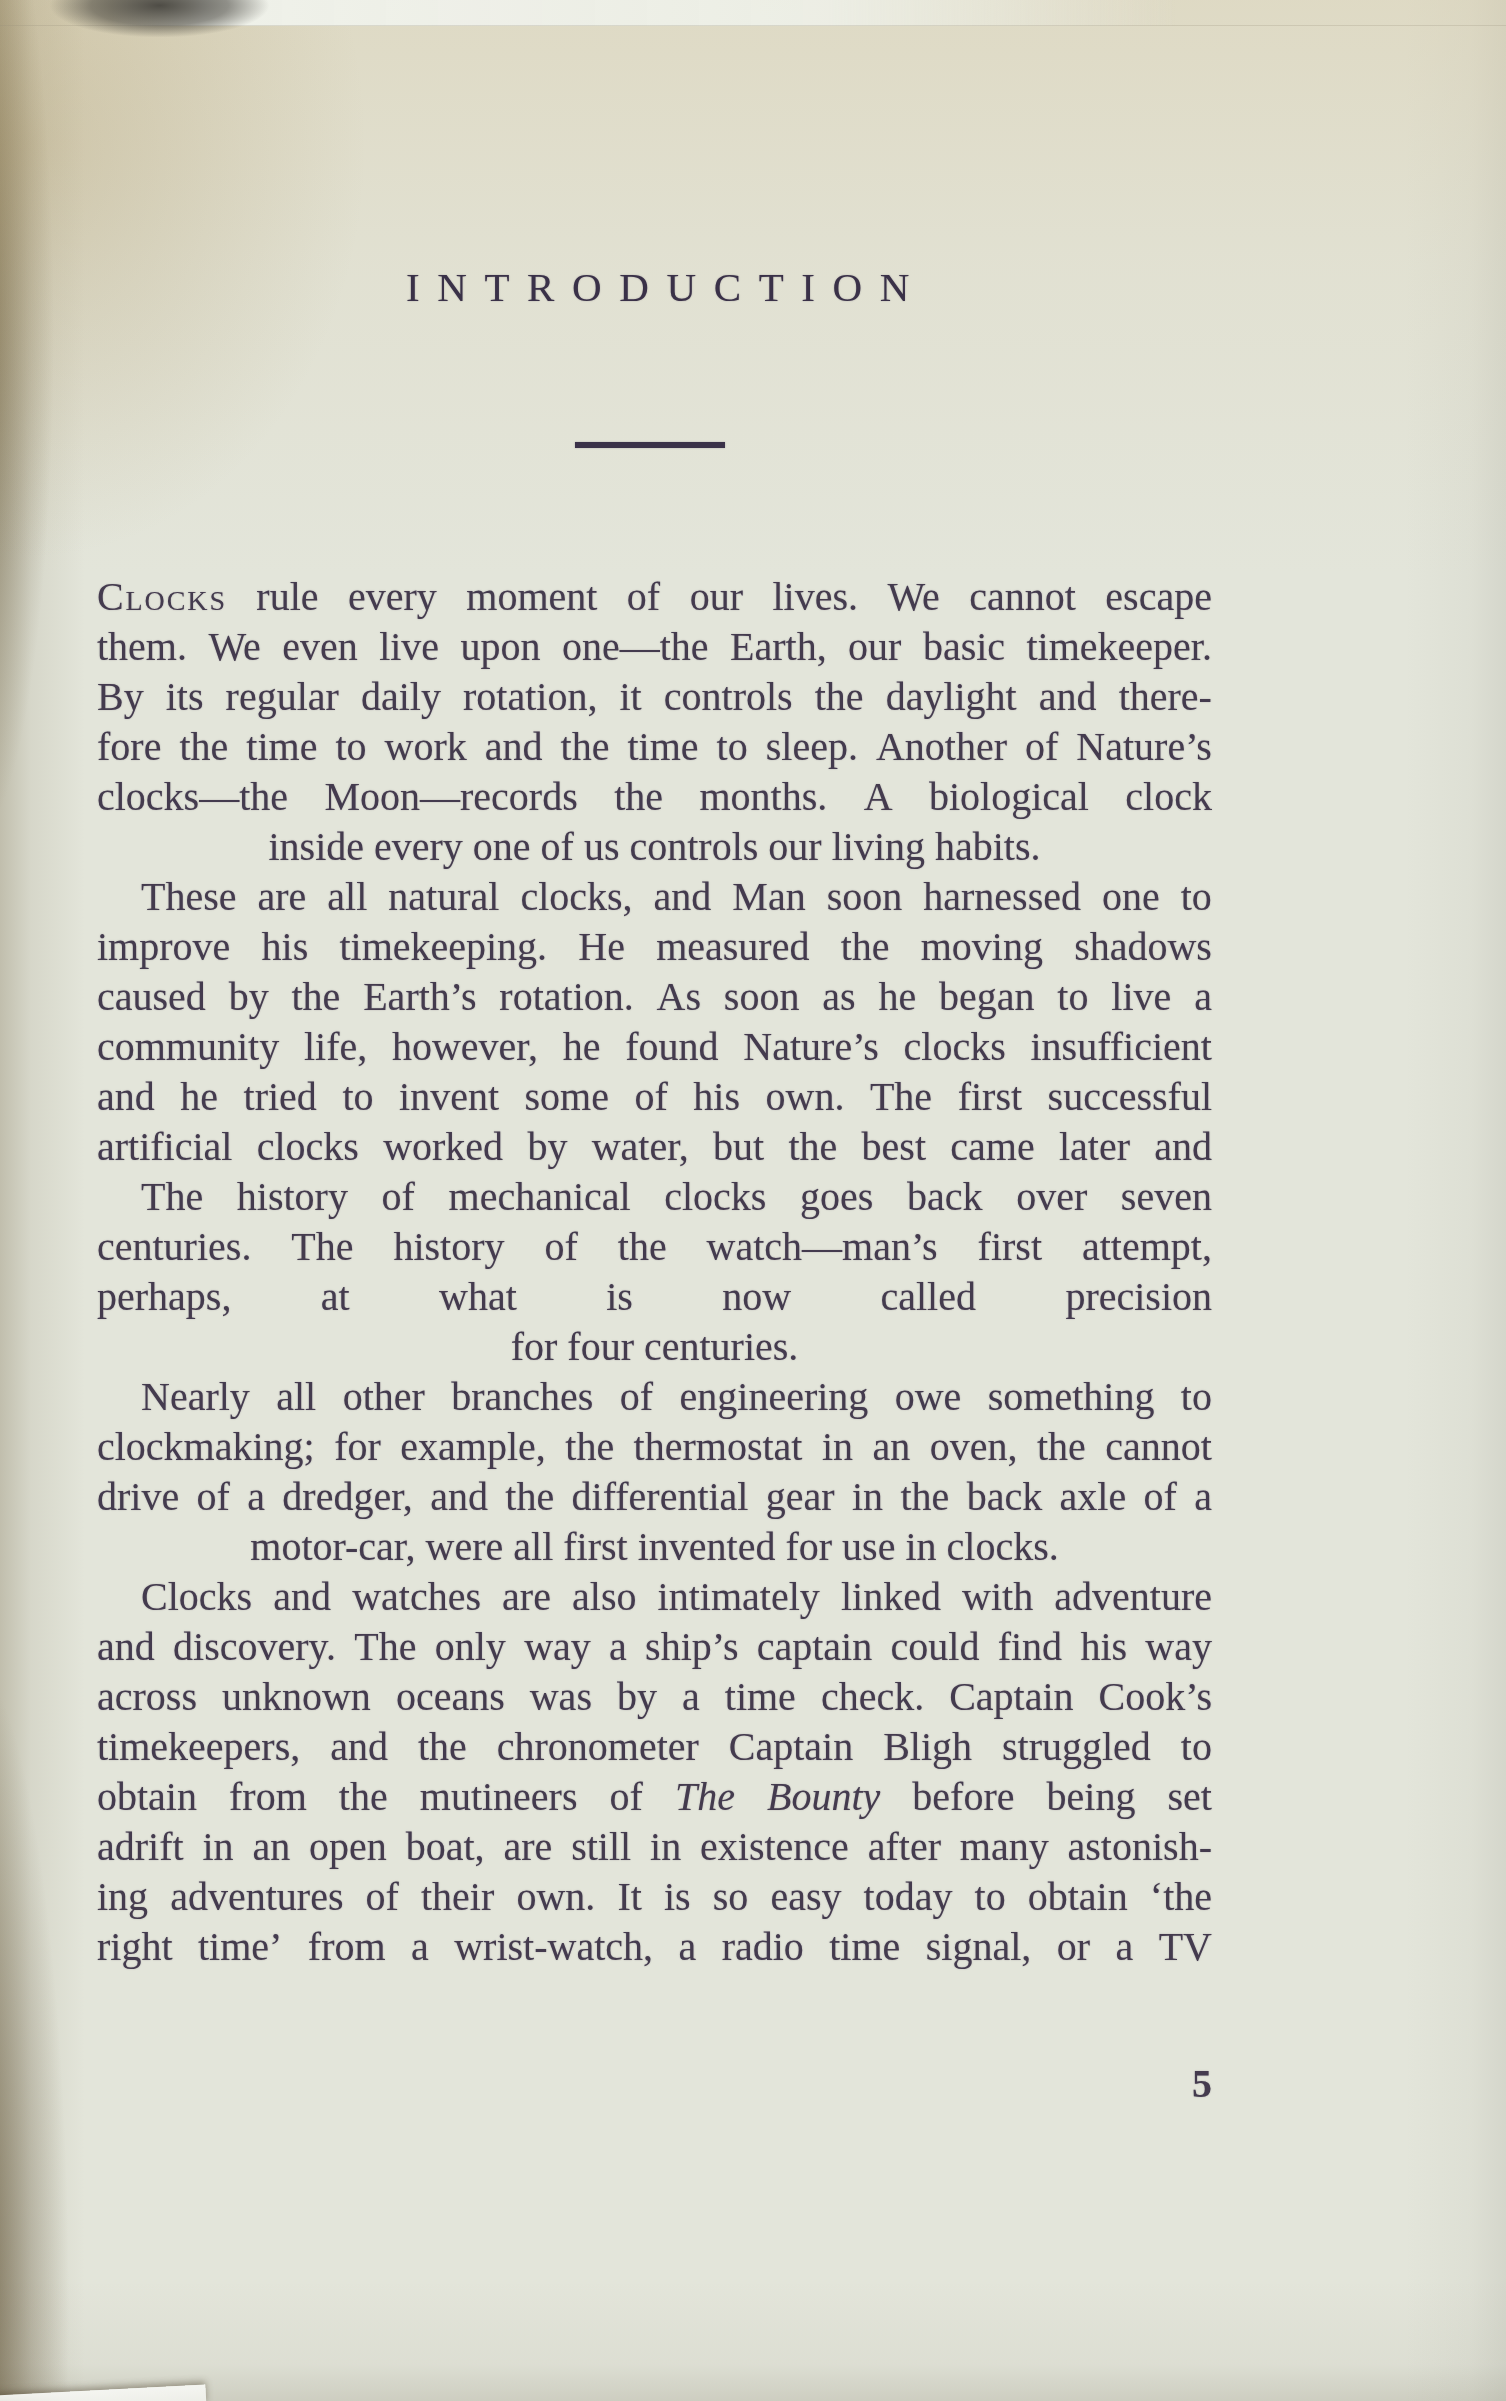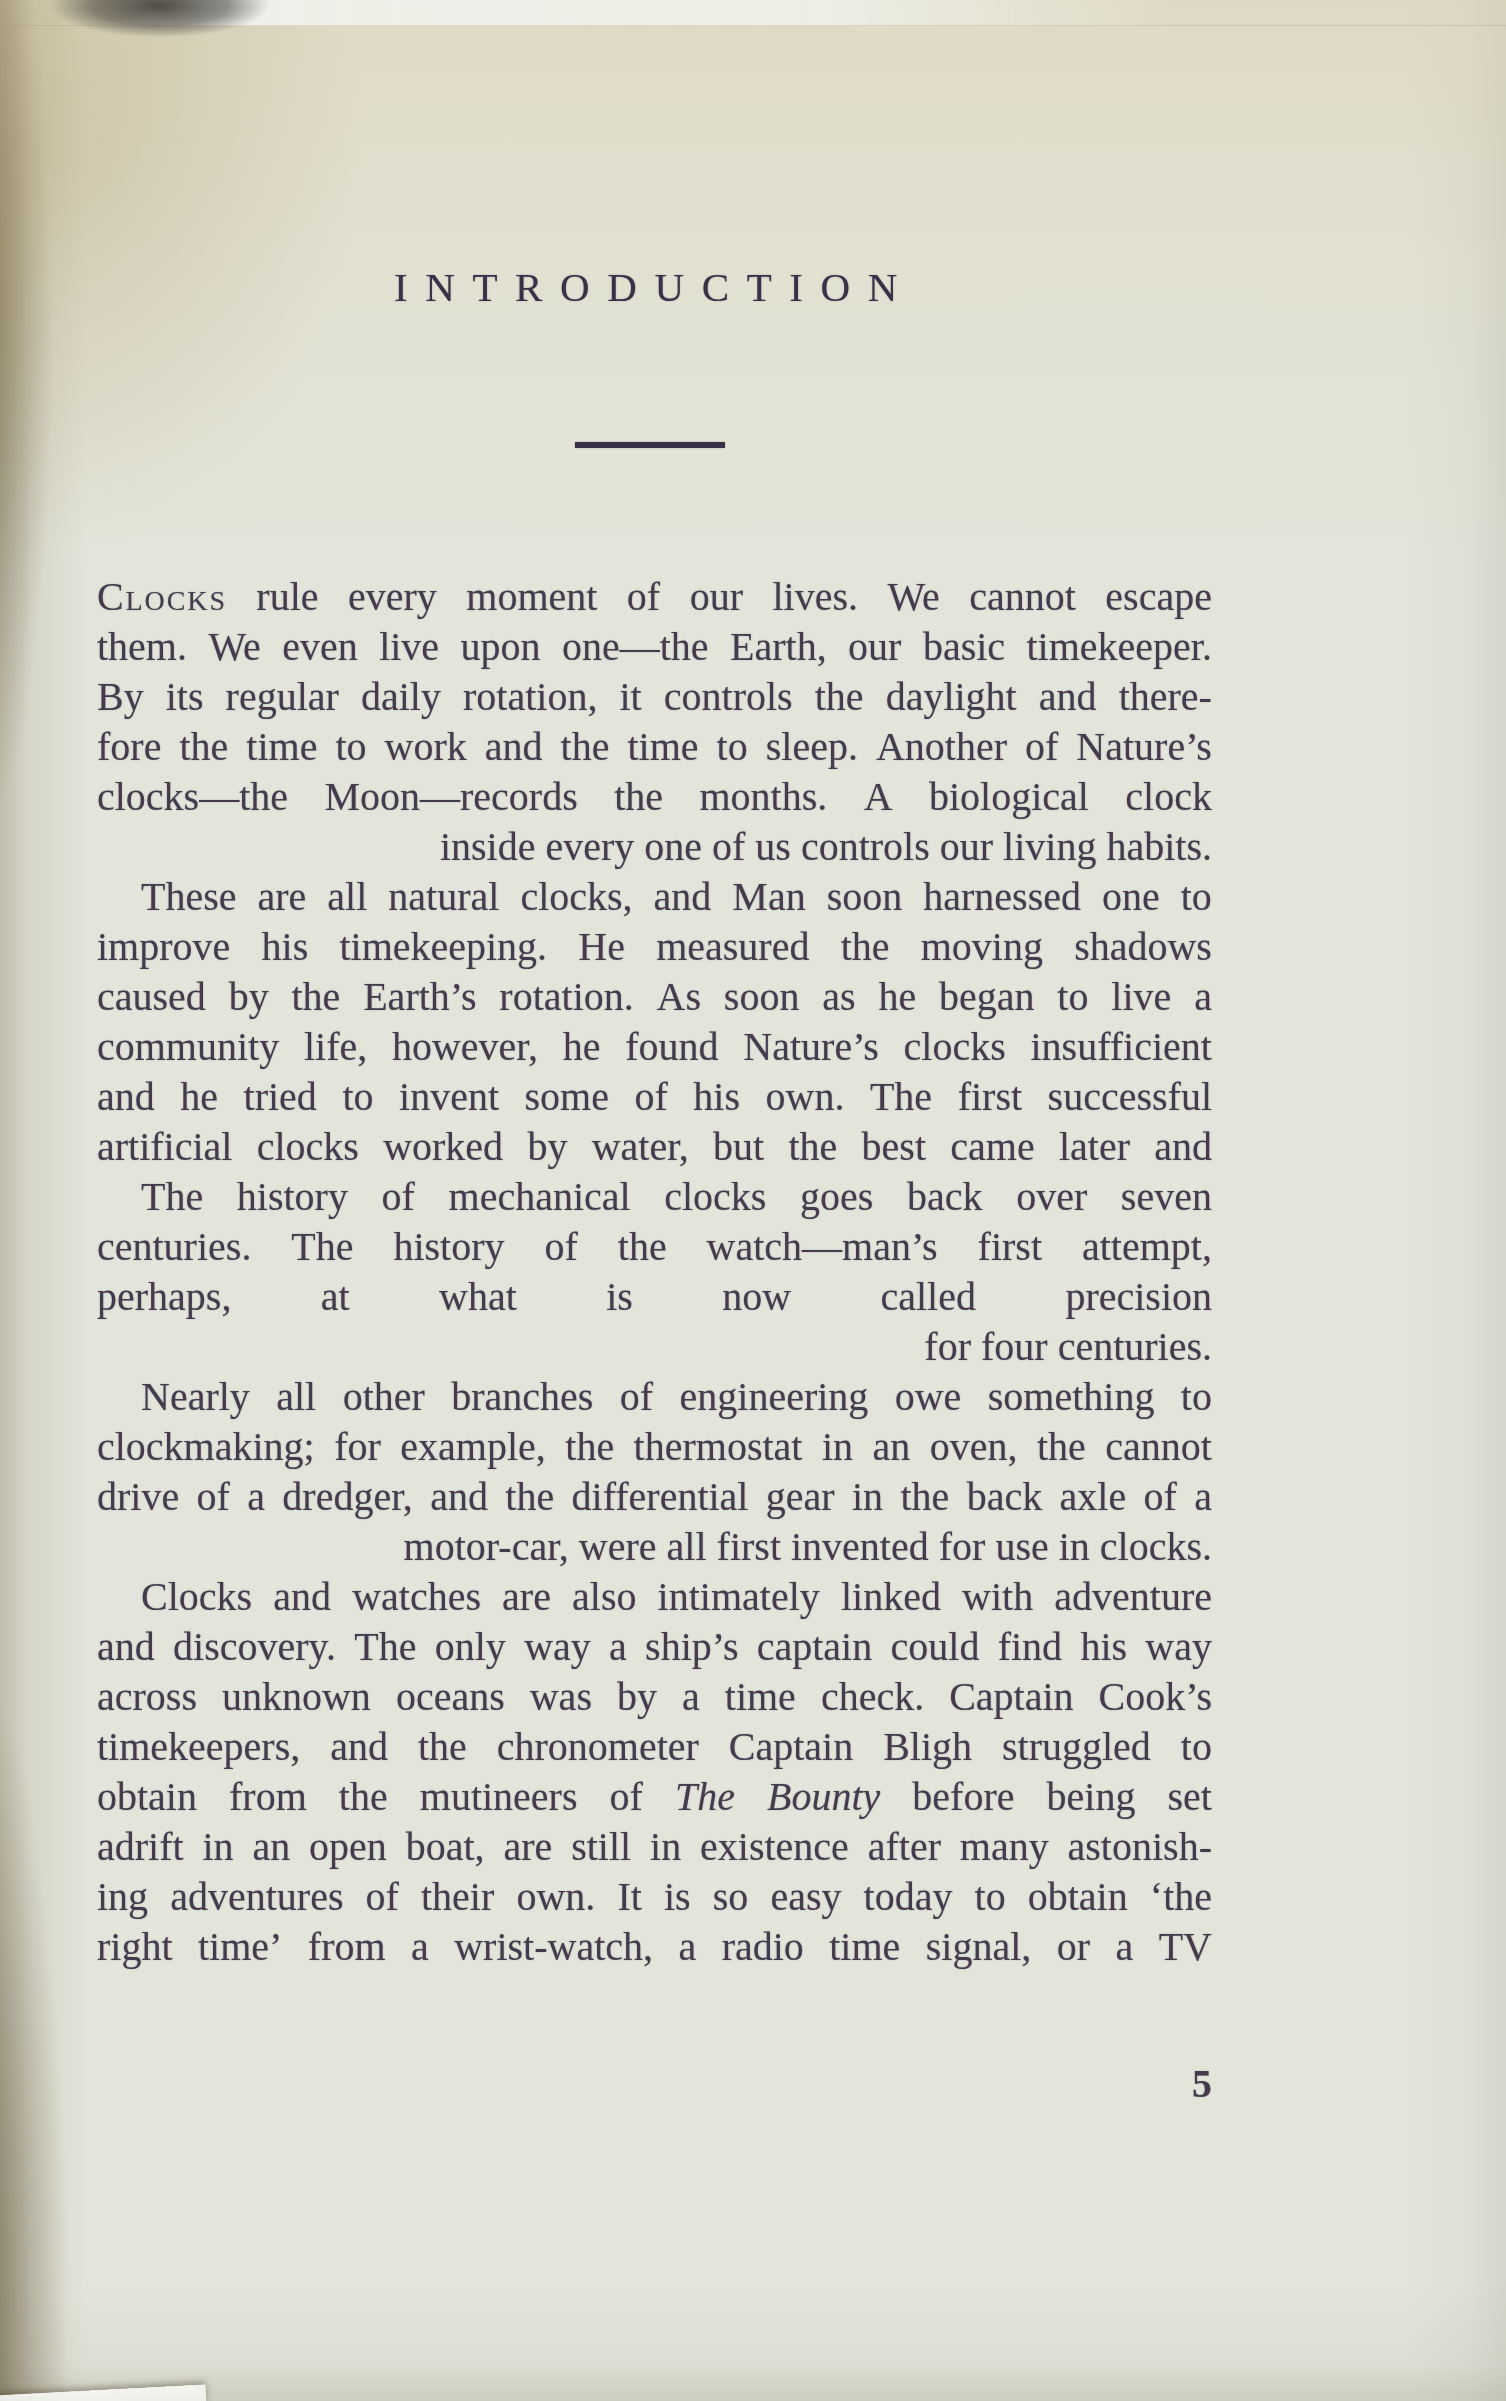--- a/index.html
+++ b/index.html
@@ -39,21 +39,21 @@
   }
   
   .bottom-sliver{
     position:absolute;left:-7.4px;bottom:-9.3px;width:213px;height:20.4px;
     transform:rotate(-3deg);
     background:linear-gradient(180deg, rgba(246,247,243,.95), rgba(246,247,243,.75));
     box-shadow:0 -2.8px 7.4px rgba(70,60,40,.45);
   }
   .content{position:absolute;left:97px;top:0;width:1115px;height:100%;}
   .chapter-title{
-    position:absolute;left:0;top:267px;width:100%;
+    position:absolute;left:12px;top:267px;width:100%;
     text-align:center;
     font-size:41px;line-height:41px;
     letter-spacing:17.6px;
     color:var(--ink-title,#3a3148);
     text-shadow:0 0 1.4px rgba(58,49,72,.45);
     white-space:nowrap;
   }
   .title-rule{
     position:absolute;left:50%;top:442px;
     width:150px;height:5.6px;margin-left:-80px;
@@ -62,21 +62,21 @@
   }
   .text-block{
     position:absolute;left:0;top:572px;width:100%;
     font-size:40px;
     text-shadow:0 0 1.5px rgba(62,52,76,.38);
   }
   .line{height:50px;line-height:50px;gap:7px;}
   .line.justify{display:flex;justify-content:space-between;}
   .line.justify .w + .w{margin-left:8.3px;}
   .line.indent{padding-left:44px;}
-  .line.plain{text-align:right;}
+  .line.plain{text-align:center;}
   .smallcaps{font-variant:small-caps;letter-spacing:1.9px;}
   .italic{font-style:italic;}
   .page-number{
     position:absolute;right:0;top:2060px;
     font-size:40px;font-weight:bold;
     color:var(--ink,#443b4e);
     text-shadow:0 0 1.4px rgba(62,52,76,.4);
   }
 </style>
 </head>

